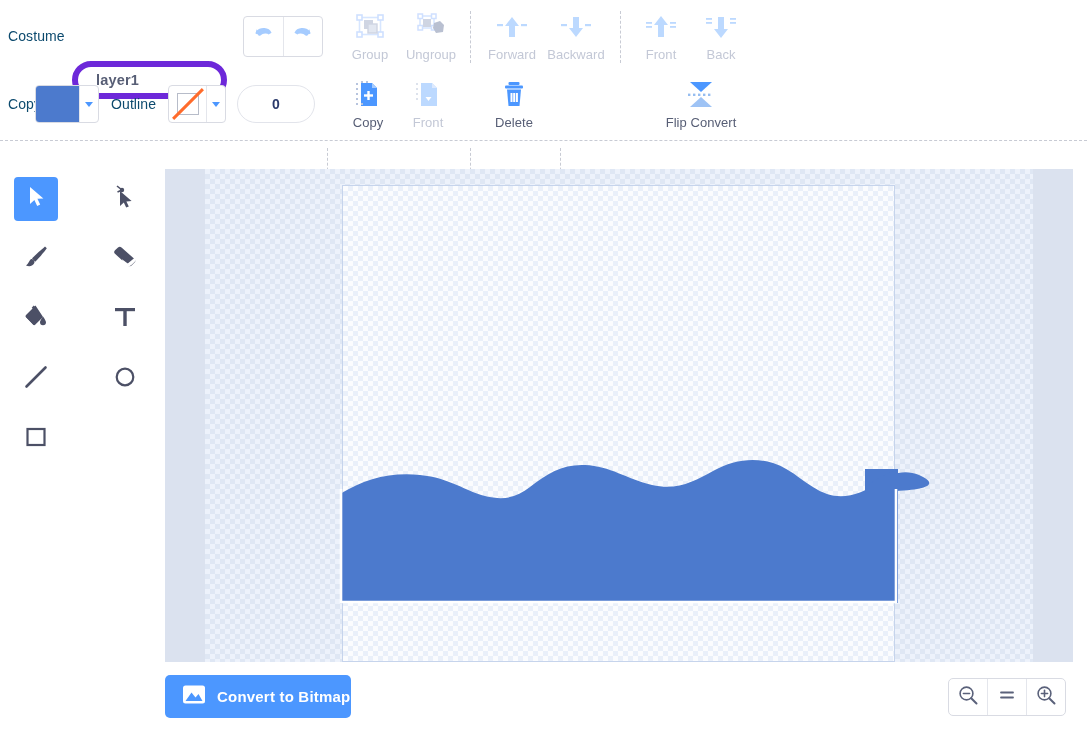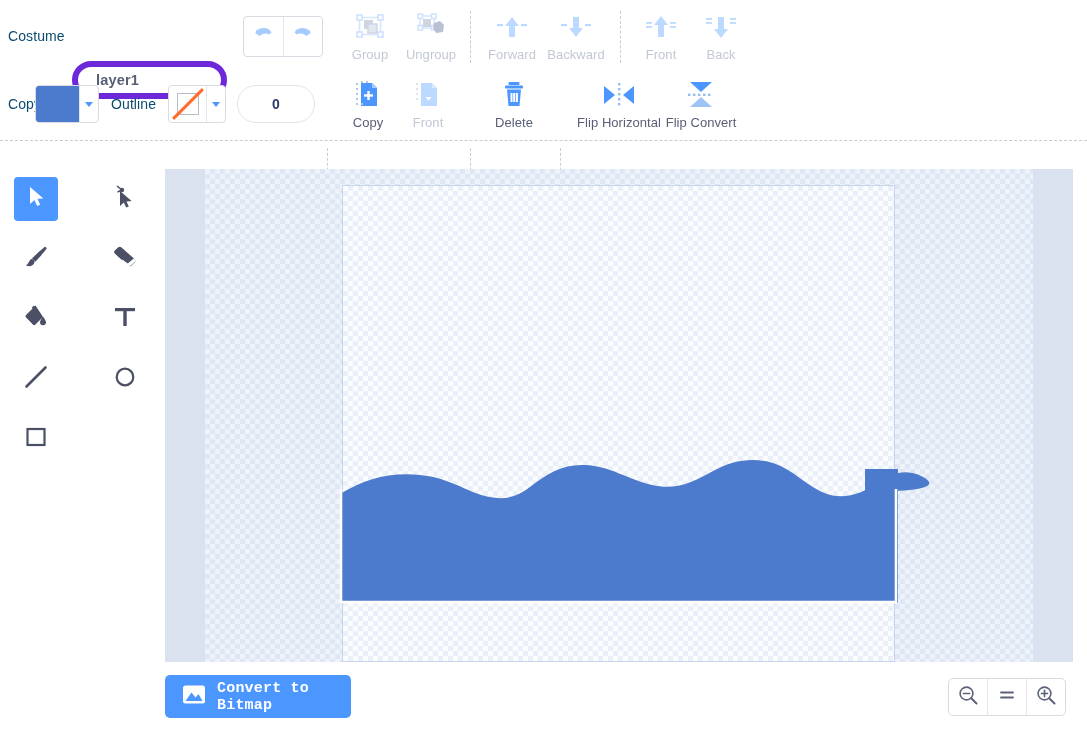--- a/index.html
+++ b/index.html
@@ -123,21 +123,21 @@
   }
   .center-mark {
     position:absolute; left:607px; top:380px; width:22px; height:22px; opacity:.55;
   }
   .artboard { position:absolute; left:0; top:0; width:908px; height:493px; }
 
   
   .convert-btn {
     position:absolute; left:165px; top:675px; width:186px; height:43px;
     background:#4c97ff; border-radius:5px; display:flex; align-items:center;
-    padding-left:17px; cursor:pointer;font-family:Liberation Mono, monospace;
+    padding-left:17px; cursor:pointer;
   }
   .convert-btn .tx {
     margin-left:11px; color:#fff; font-size:15px; font-weight:bold; letter-spacing:0.2px;
   }
   .zoom-group {
     position:absolute; left:948px; top:678px; width:118px; height:38px;
     border:1px solid #d9dbe3; border-radius:5px; background:#fff; display:flex;
     overflow:hidden;
   }
   .zoom-btn { flex:1; display:flex; align-items:center; justify-content:center; cursor:pointer; }
@@ -341,36 +341,20 @@
             <rect x="11.5" y="13" width="2" height="9" fill="#fff"></rect>
             <rect x="14.2" y="13" width="2" height="9" fill="#fff"></rect>
             <rect x="16.9" y="13" width="2" height="9" fill="#fff"></rect>
           </svg>
         </span>
         <span class="tx">Delete</span>
       </div>
 
       <div class="vdiv" style="left:560px; top:78px; height:52px;"></div>
 
-      <div class="tbtn" style="left:580px; width:78px;">
-        <span class="ic">
-          <svg width="34" height="28" viewBox="0 0 34 28">
-            <path d="M2 5 L13 14 L2 23 Z" fill="#4c97ff"></path>
-            <path d="M32 5 L21 14 L32 23 Z" fill="#4c97ff"></path>
-            <g fill="#96bdf0">
-              <rect x="16" y="2" width="2.4" height="2.4"></rect>
-              <rect x="16" y="7" width="2.4" height="2.4"></rect>
-              <rect x="16" y="12" width="2.4" height="2.4"></rect>
-              <rect x="16" y="17" width="2.4" height="2.4"></rect>
-              <rect x="16" y="22" width="2.4" height="2.4"></rect>
-            </g>
-          </svg>
-        </span>
-        <span class="tx">Flip Horizontal</span>
-      </div>
 
       <div class="tbtn" style="left:664px; width:74px;">
         <span class="ic">
           <svg width="34" height="28" viewBox="0 0 34 28">
             <path d="M6 1 L28 1 L17 11 Z" fill="#4c97ff"></path>
             <path d="M6 26 L28 26 L17 16 Z" fill="#9ec3f5"></path>
             <g fill="#96bdf0">
               <rect x="4" y="12.6" width="2.4" height="2.4"></rect>
               <rect x="9" y="12.6" width="2.4" height="2.4"></rect>
               <rect x="14" y="12.6" width="2.4" height="2.4"></rect>

